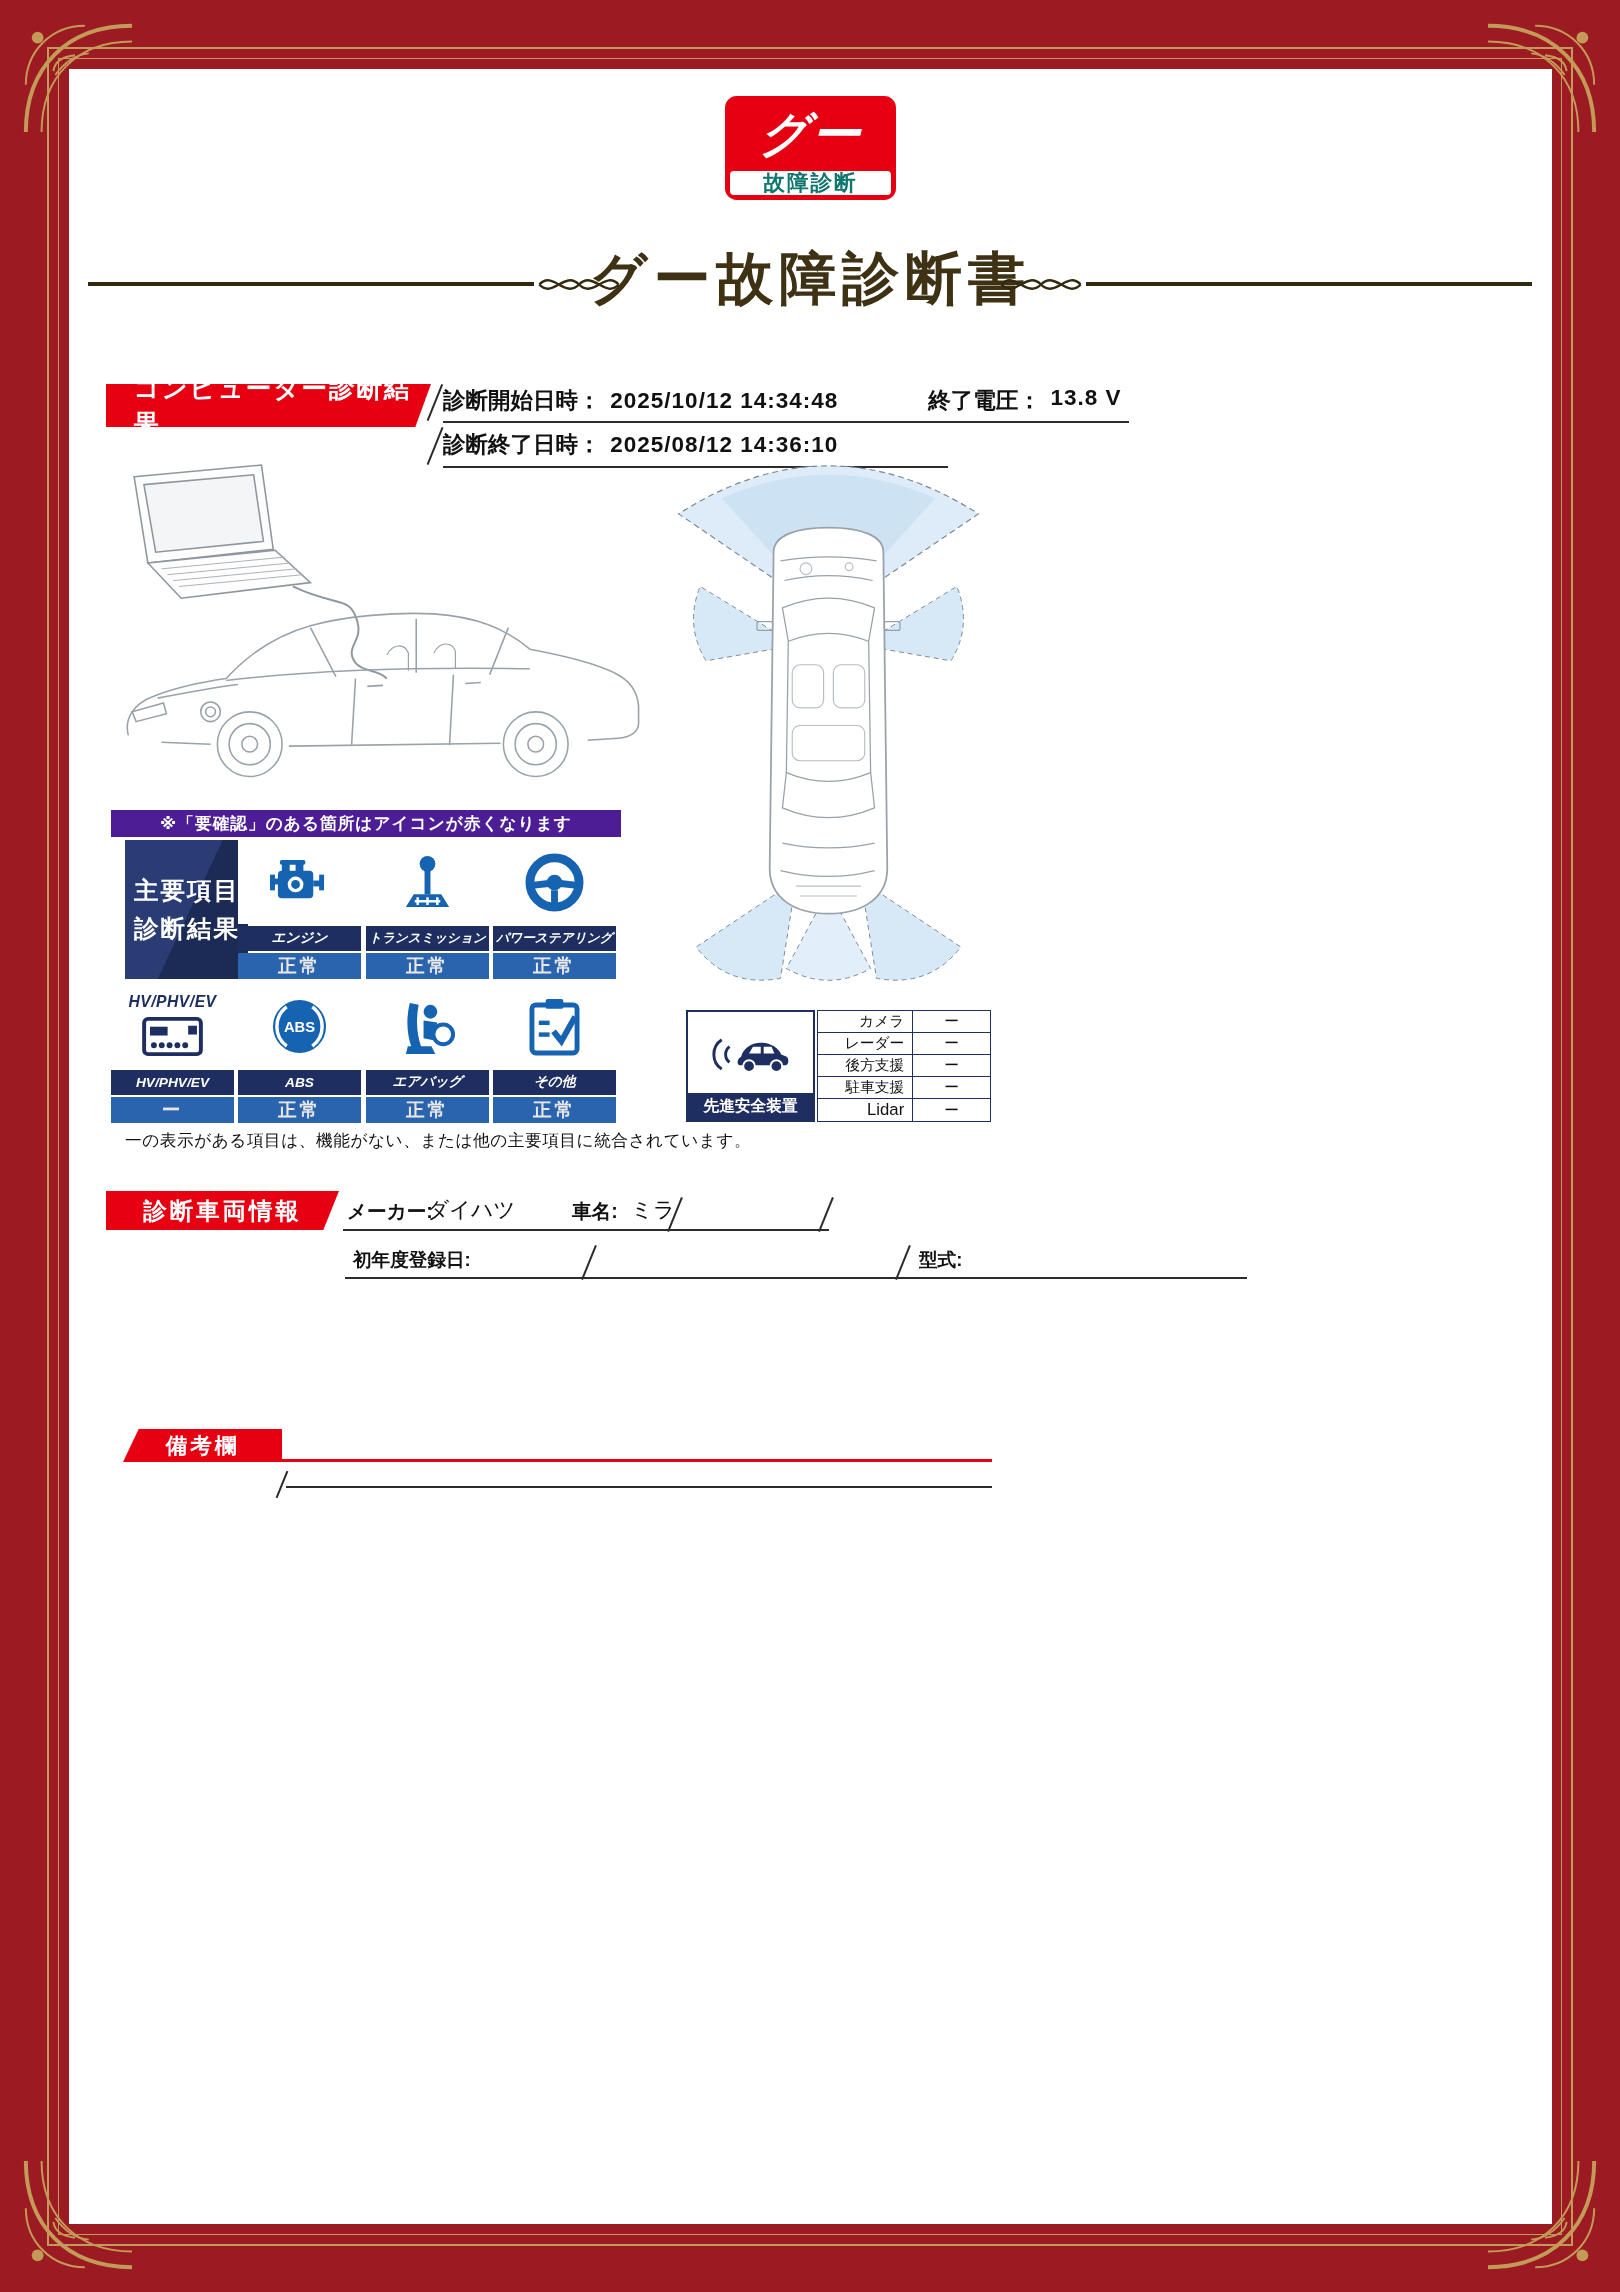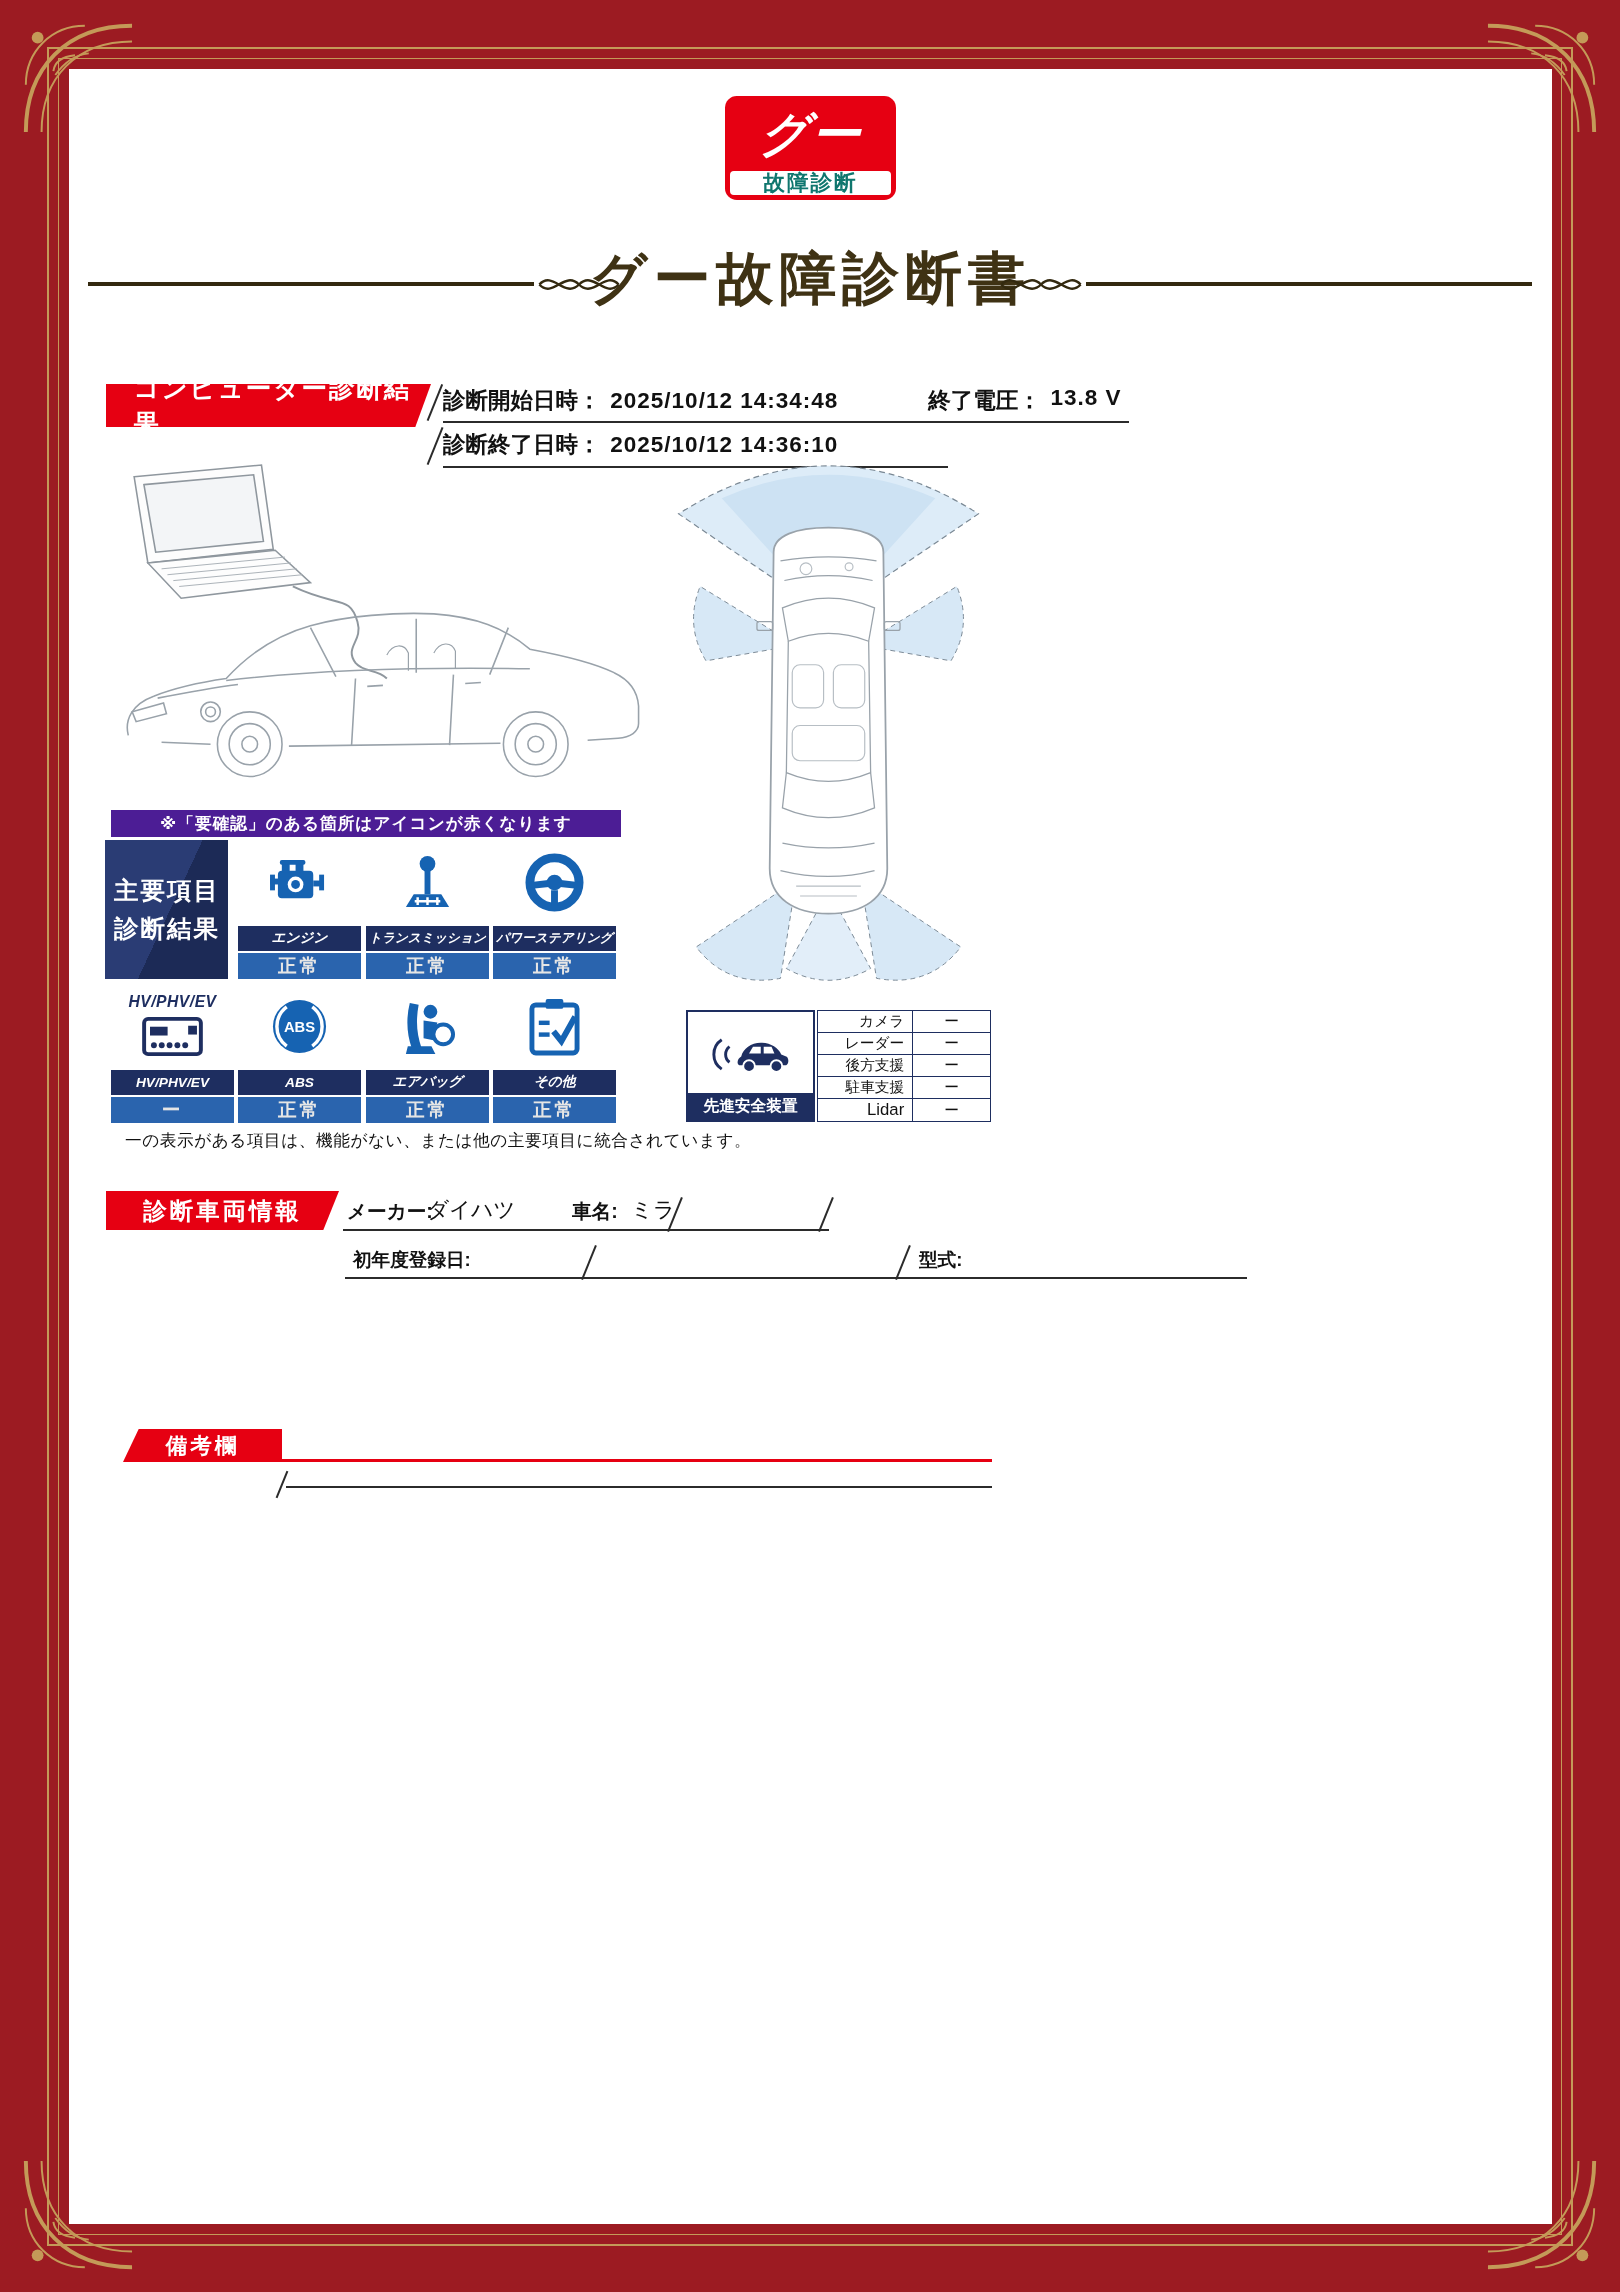--- a/index.html
+++ b/index.html
@@ -144,21 +144,21 @@
     <div class="diag-row" style="width:686px;height:43px;">
       <span class="lbl">診断開始日時：</span>
       <span class="val">2025/10/12 14:34:48</span>
       <span class="volt-group">
         <span class="lbl">終了電圧：</span>
         <span class="val">13.8 V</span>
       </span>
     </div>
     <div class="diag-row" style="width:505px;height:45px;">
       <span class="lbl">診断終了日時：</span>
-      <span class="val">2025/10/12 14:36:10</span>
+      <span class="val">2025/08/12 14:36:10</span>
     </div>
   </div>
 
   <svg style="position:absolute;left:93px;top:459px;" width="573" height="348" viewBox="0 0 585 355">
     <g stroke="#8f979e" fill="#fdfdfd" stroke-width="1.6">
       <path d="M42,18 L172,6 L184,92 L56,106 Z"></path>
       <path d="M52,26 L164,16 L174,84 L64,95 Z" fill="#f3f5f7"></path>
       <path d="M56,106 L186,93 L222,126 L90,142 Z"></path>
     </g>
     <path d="M70,112 L196,100 M76,118 L202,106 M82,124 L208,112 M88,130 L214,118" stroke="#aab1b7" stroke-width="1" fill="none"></path>
@@ -207,21 +207,21 @@
       <rect x="188" y="210" width="32" height="44" rx="8"></rect>
       <rect x="146" y="272" width="74" height="36" rx="8"></rect>
       <circle cx="160" cy="112" r="6"></circle>
         <circle cx="204" cy="110" r="4"></circle>
       <path d="M150,436 h66 M154,446 h58"></path>
     </g>
   </svg>
 
   <div class="notice-bar">※「要確認」のある箇所はアイコンが赤くなります</div>
 
-  <div class="tile-header" style="left:105px;top:840px;padding-left:9px;">
+  <div class="tile-header" style="left:125px;top:840px;padding-left:9px;">
     <span>主要項目</span>
     <span>診断結果</span>
   </div>
 
   <div class="tile" style="left:238px;top:840px;">
     <div class="icon-area">
       <svg width="63" height="55" viewBox="0 0 64 56">
         <g fill="#1663b2">
           <rect x="10" y="16" width="36" height="28" rx="4"></rect>
           <rect x="14" y="8" width="8" height="10"></rect>

